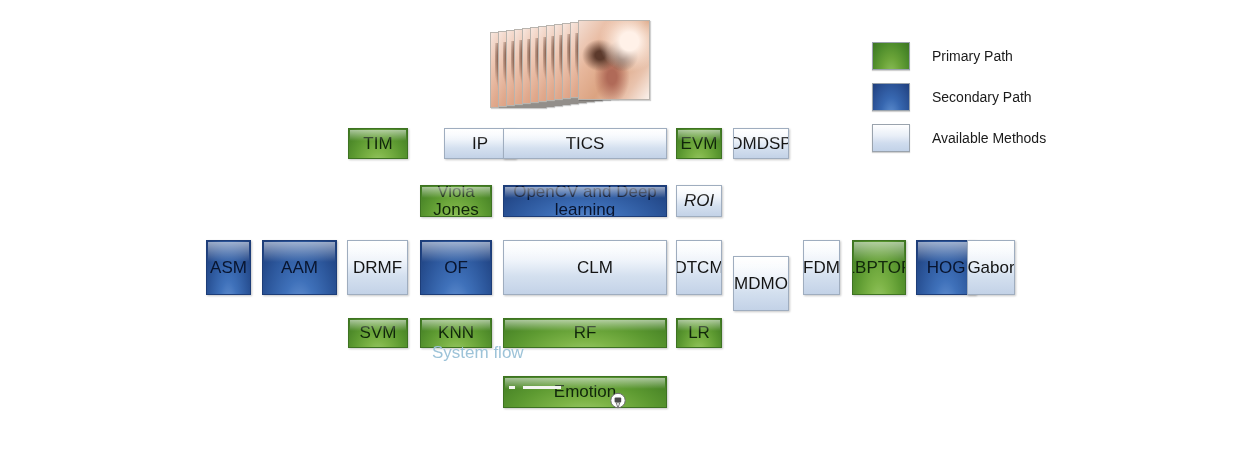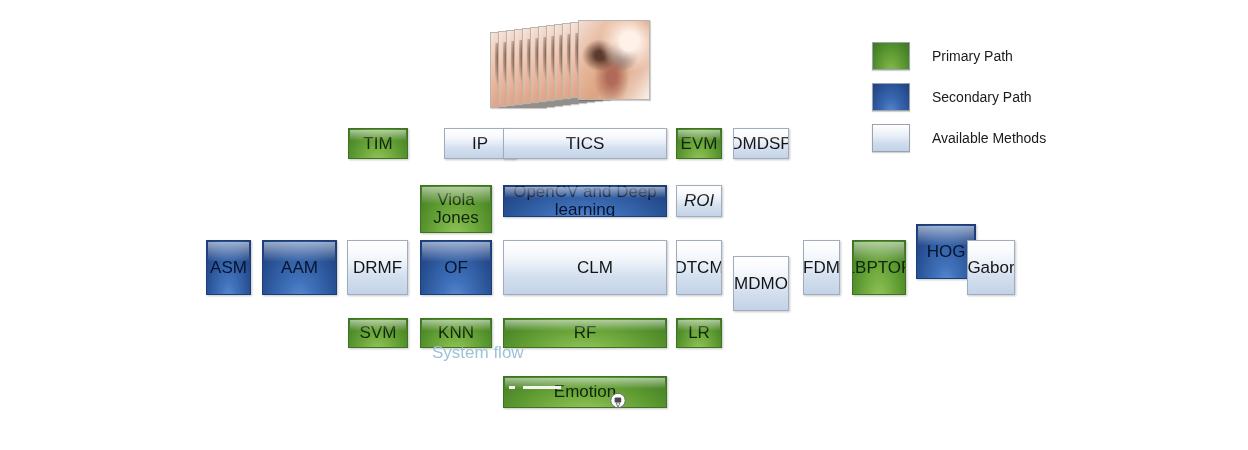--- a/index.html
+++ b/index.html
@@ -196,35 +196,35 @@
 
   <div id="rows-host">
       <div>
         <div class="box green" style="left: 348px; top: 128px; width: 60px; height: 31px;">TIM</div>
         <div class="box light" style="left: 420px; top: 128px; width: 72px; height: 31px; margin-left: 24px;">IP</div>
         <div class="box light" style="left: 503px; top: 128px; width: 164px; height: 31px;">TICS</div>
         <div class="box green" style="left: 676px; top: 128px; width: 46px; height: 31px;">EVM</div>
         <div class="box light" style="left: 733px; top: 128px; width: 56px; height: 31px;">DMDSP</div>
       </div>
       <div>
-        <div class="box green" style="left: 420px; top: 185px; width: 72px; height: 48px;">Viola Jones</div>
+        <div class="box green" style="left: 420px; top: 185px; width: 72px; height: 32px;">Viola Jones</div>
         <div class="box blue" style="left: 503px; top: 185px; width: 164px; height: 32px;">OpenCV and Deep learning</div>
         <div class="box light" style="left: 676px; top: 185px; width: 46px; height: 32px; font-style: italic;">ROI</div>
       </div>
       <div>
         <div class="box blue" style="left: 206px; top: 240px; width: 45px; height: 55px;">ASM</div>
         <div class="box blue" style="left: 262px; top: 240px; width: 75px; height: 55px;">AAM</div>
         <div class="box light" style="left: 347px; top: 240px; width: 61px; height: 55px;">DRMF</div>
         <div class="box blue" style="left: 420px; top: 240px; width: 72px; height: 55px;">OF</div>
         <div class="box light" style="left: 503px; top: 240px; width: 164px; height: 55px; padding-left: 20px;">CLM</div>
         <div class="box light" style="left: 676px; top: 240px; width: 46px; height: 55px;">DTCM</div>
         <div class="box light" style="left: 733px; top: 256px; width: 56px; height: 55px;">MDMO</div>
         <div class="box light" style="left: 803px; top: 240px; width: 37px; height: 55px;">FDM</div>
         <div class="box green" style="left: 852px; top: 240px; width: 54px; height: 55px;">LBPTOP</div>
-        <div class="box blue" style="left: 916px; top: 224px; width: 60px; height: 55px;">HOG</div>
+        <div class="box blue" style="left: 916px; top: 240px; width: 60px; height: 55px;">HOG</div>
         <div class="box light" style="left: 967px; top: 240px; width: 48px; height: 55px;">Gabor</div>
       </div>
       <div>
         <div class="box green" style="left: 348px; top: 318px; width: 60px; height: 30px;">SVM</div>
         <div class="box green" style="left: 420px; top: 318px; width: 72px; height: 30px;">KNN</div>
         <div class="box green" style="left: 503px; top: 318px; width: 164px; height: 30px;">RF</div>
         <div class="box green" style="left: 676px; top: 318px; width: 46px; height: 30px;">LR</div>
       </div>
       <div>
         <div class="box green" style="left: 503px; top: 376px; width: 164px; height: 32px;">Emotion</div>

